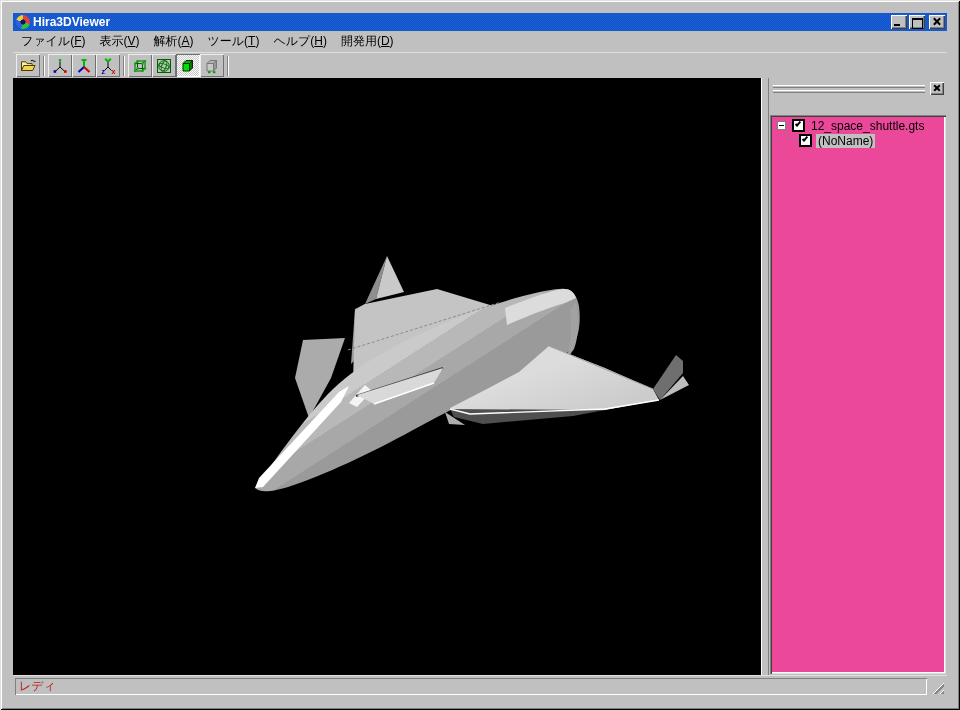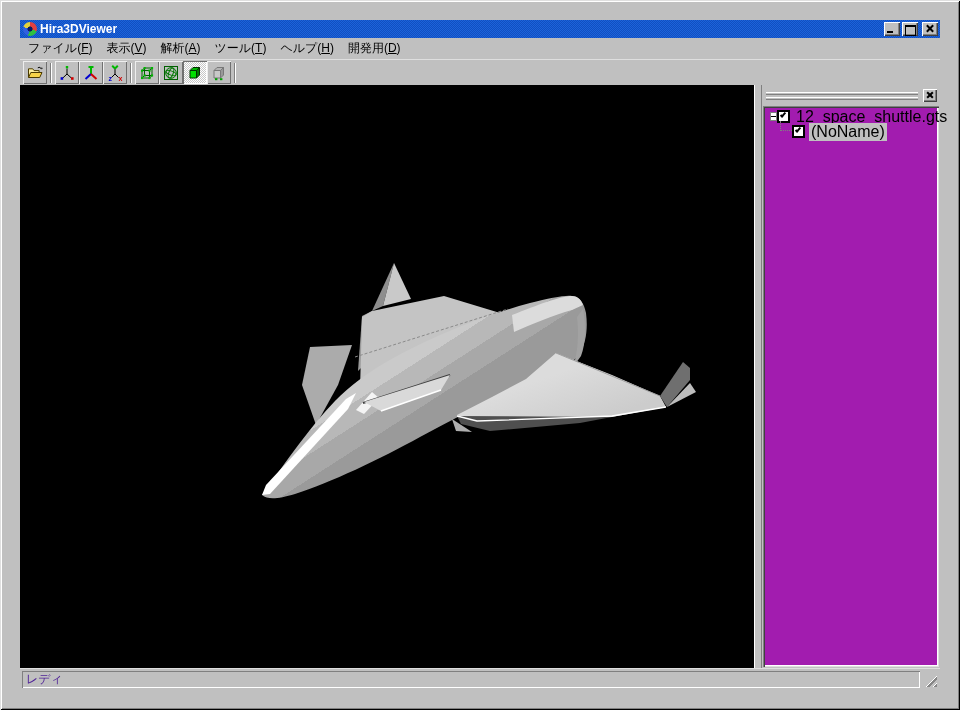--- a/index.html
+++ b/index.html
@@ -1,20 +1,20 @@
 <!DOCTYPE html>
 <html><head>
 <meta charset="utf-8">
 <style>
   * { margin:0; padding:0; box-sizing:border-box; }
   html,body { width:960px; height:710px; overflow:hidden; }
   body { font-family:"Liberation Sans","DejaVu Sans",sans-serif; background:#000; }
 
   .window{
-    width:960px; height:710px; background:#c0c0c0; padding:20px;
+    width:960px; height:710px; background:#c0c0c0; padding:13px;
     display:flex; flex-direction:column;
     box-shadow: inset 1px 1px 0 #dfdfdf, inset -1px -1px 0 #000,
                 inset 2px 2px 0 #fff, inset -2px -2px 0 #808080;
   }
 
   
   .titlebar{
     height:18px; flex:0 0 18px; display:flex; align-items:center; padding:0 2px;
     background: repeating-conic-gradient(#124fc0 0% 25%, #1b63dc 0% 50%);
     background-size:2px 2px;
@@ -69,40 +69,40 @@
   .panel{ width:178px; background:#c0c0c0; display:flex; flex-direction:column; }
   .panel-header{ height:21px; flex:0 0 21px; display:flex; align-items:center; padding:0 3px 0 4px; }
   .grippers{ flex:1; margin-right:5px; }
   .grip-bar{ height:3px; background:#c0c0c0; border-top:1px solid #fff; border-bottom:1px solid #808080; margin:2px 0; }
   .panel-close{ width:14px; height:13px; position:relative; background:#c0c0c0;
     box-shadow: inset 1px 1px 0 #fff, inset -1px -1px 0 #404040, inset -2px -2px 0 #808080; }
   .panel-close::before,.panel-close::after{
     content:""; position:absolute; left:6px; top:2px; width:2px; height:8px; background:#000; }
   .panel-close::before{ transform:rotate(45deg);} .panel-close::after{ transform:rotate(-45deg);}
 
-  .tree{ flex:1; background:#a21caf; margin:0 1px 1px 1px; position:relative; padding:3px 2px; font-size:16px;
+  .tree{ flex:1; background:#ec4899; margin:16px 1px 1px 1px; position:relative; padding:3px 2px; font-size:12px;
     box-shadow: inset 1px 1px 0 #808080, inset 2px 2px 0 #404040, inset -1px -1px 0 #dfdfdf, inset -2px -2px 0 #fff; }
   .tree-row{ height:15px; display:flex; align-items:center; position:relative; }
   .expand-box{ width:9px; height:9px; border:1px solid #808080; background:#fff; margin-left:5px;
     display:flex; align-items:center; justify-content:center; }
   .expand-box .minus{ width:5px; height:1px; background:#000; }
   .dotline{ width:6px; border-top:1px dotted #808080; height:1px; }
   .cbox{ width:13px; height:13px; background:#fff; border:2px solid #000; position:relative; flex:0 0 13px; }
   .cbox .check{ position:absolute; left:1px; top:1px; width:6px; height:3px;
     border-left:2px solid #000; border-bottom:2px solid #000; transform:rotate(-48deg); }
   .tree-label{ margin-left:4px; padding:0 2px; white-space:nowrap; color:#000; }
   .tree-label.selected{ background:#c0c0c0; }
   .indent{ width:27px; flex:0 0 27px; }
   .lconn{ position:absolute; left:15px; top:-3px; width:12px; height:10px;
     border-left:1px dotted #808080; border-bottom:1px dotted #808080; }
 
   
   .statusbar{ height:22px; flex:0 0 22px; background:#c0c0c0; display:flex; align-items:center;
     padding:2px 20px 2px 2px; position:relative; border-top:1px solid #dfdfdf; }
-  .status-panel{ flex:1; height:17px; font-size:12px; line-height:16px; padding-left:4px; color:#4c1d95;
+  .status-panel{ flex:1; height:17px; font-size:12px; line-height:16px; padding-left:4px; color:#b91c1c;
     box-shadow: inset 1px 1px 0 #808080, inset -1px -1px 0 #fff; }
   .resize-grip{ position:absolute; right:3px; bottom:3px; width:13px; height:13px;
     clip-path:polygon(100% 0,100% 100%,0 100%);
     background:repeating-linear-gradient(135deg,#fff 0 1px,#868686 1px 3px,#c0c0c0 3px 5px); }
 
   .icon16{ width:16px; height:16px; display:block; }
 </style>
 </head>
 <body>
 

